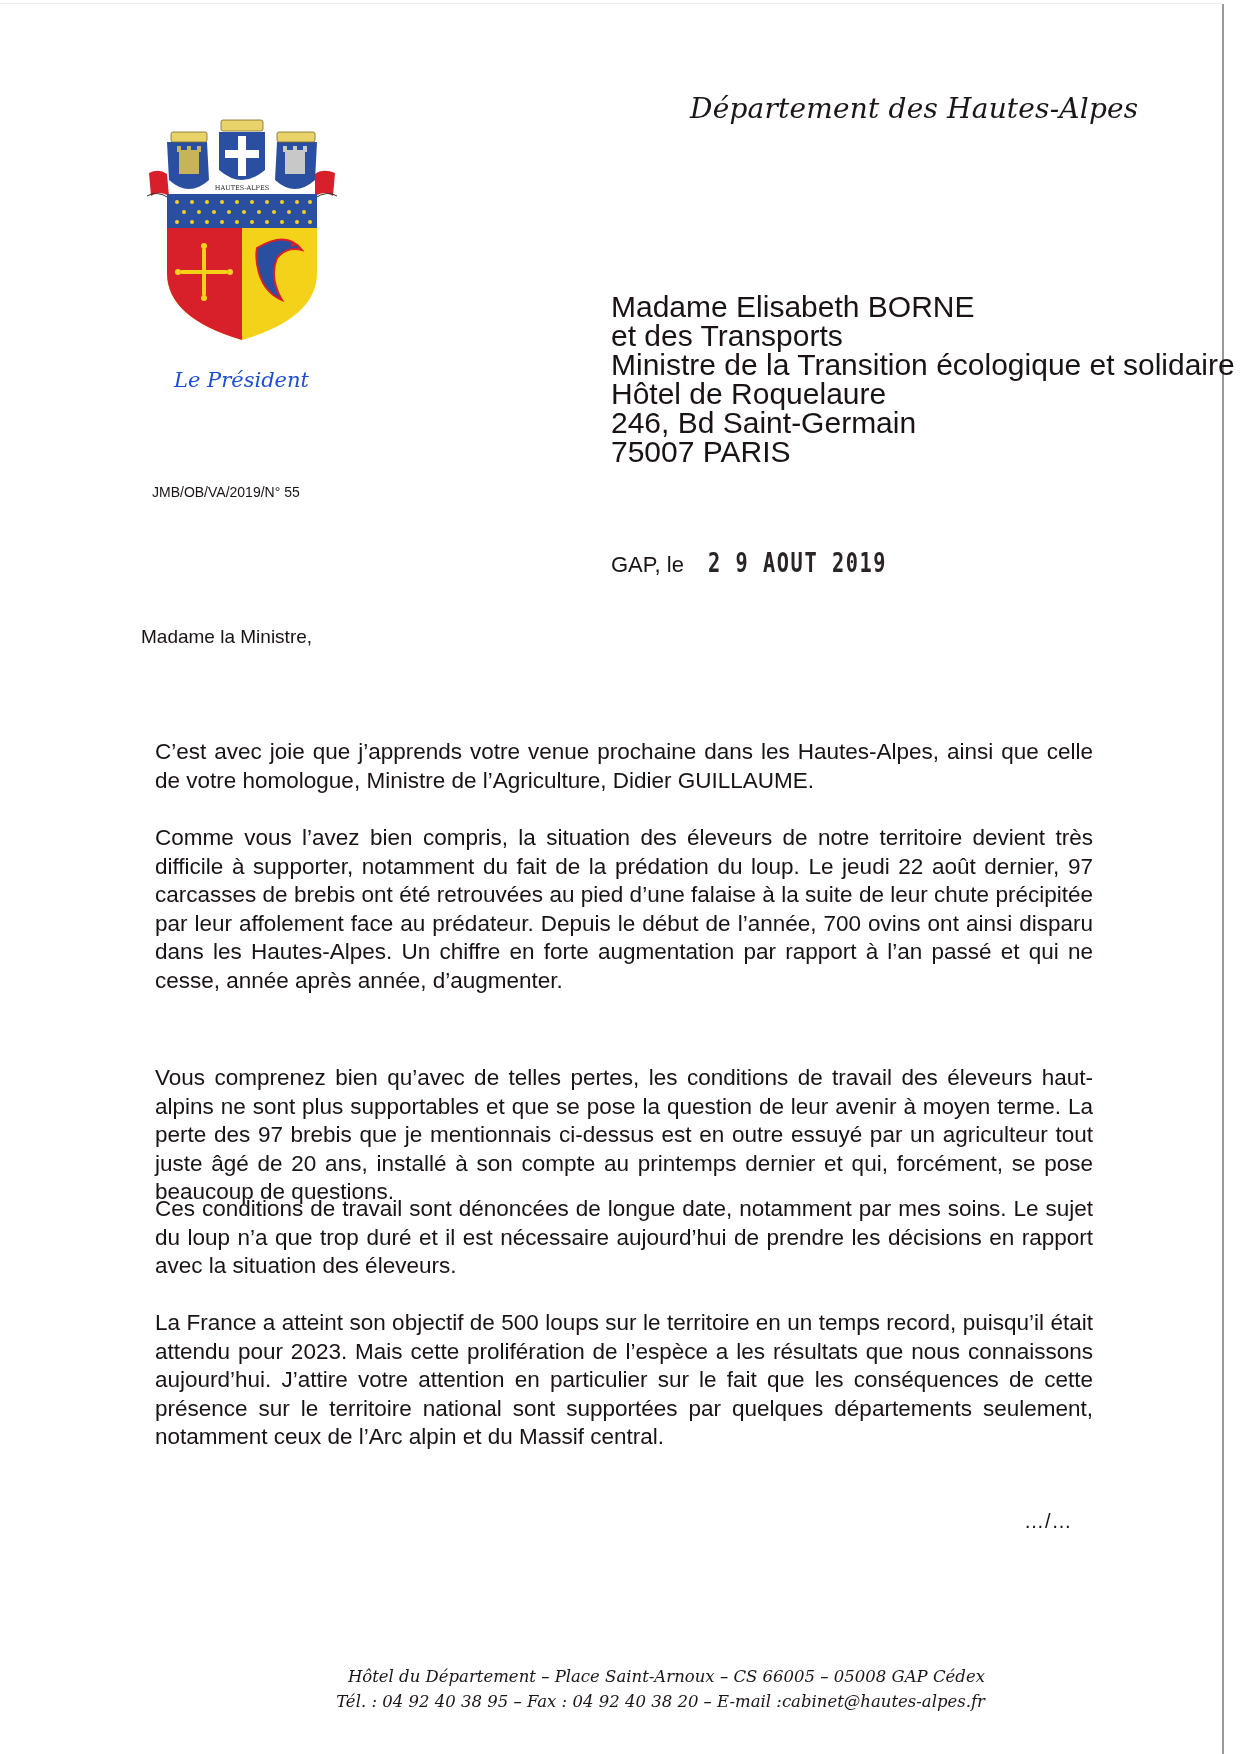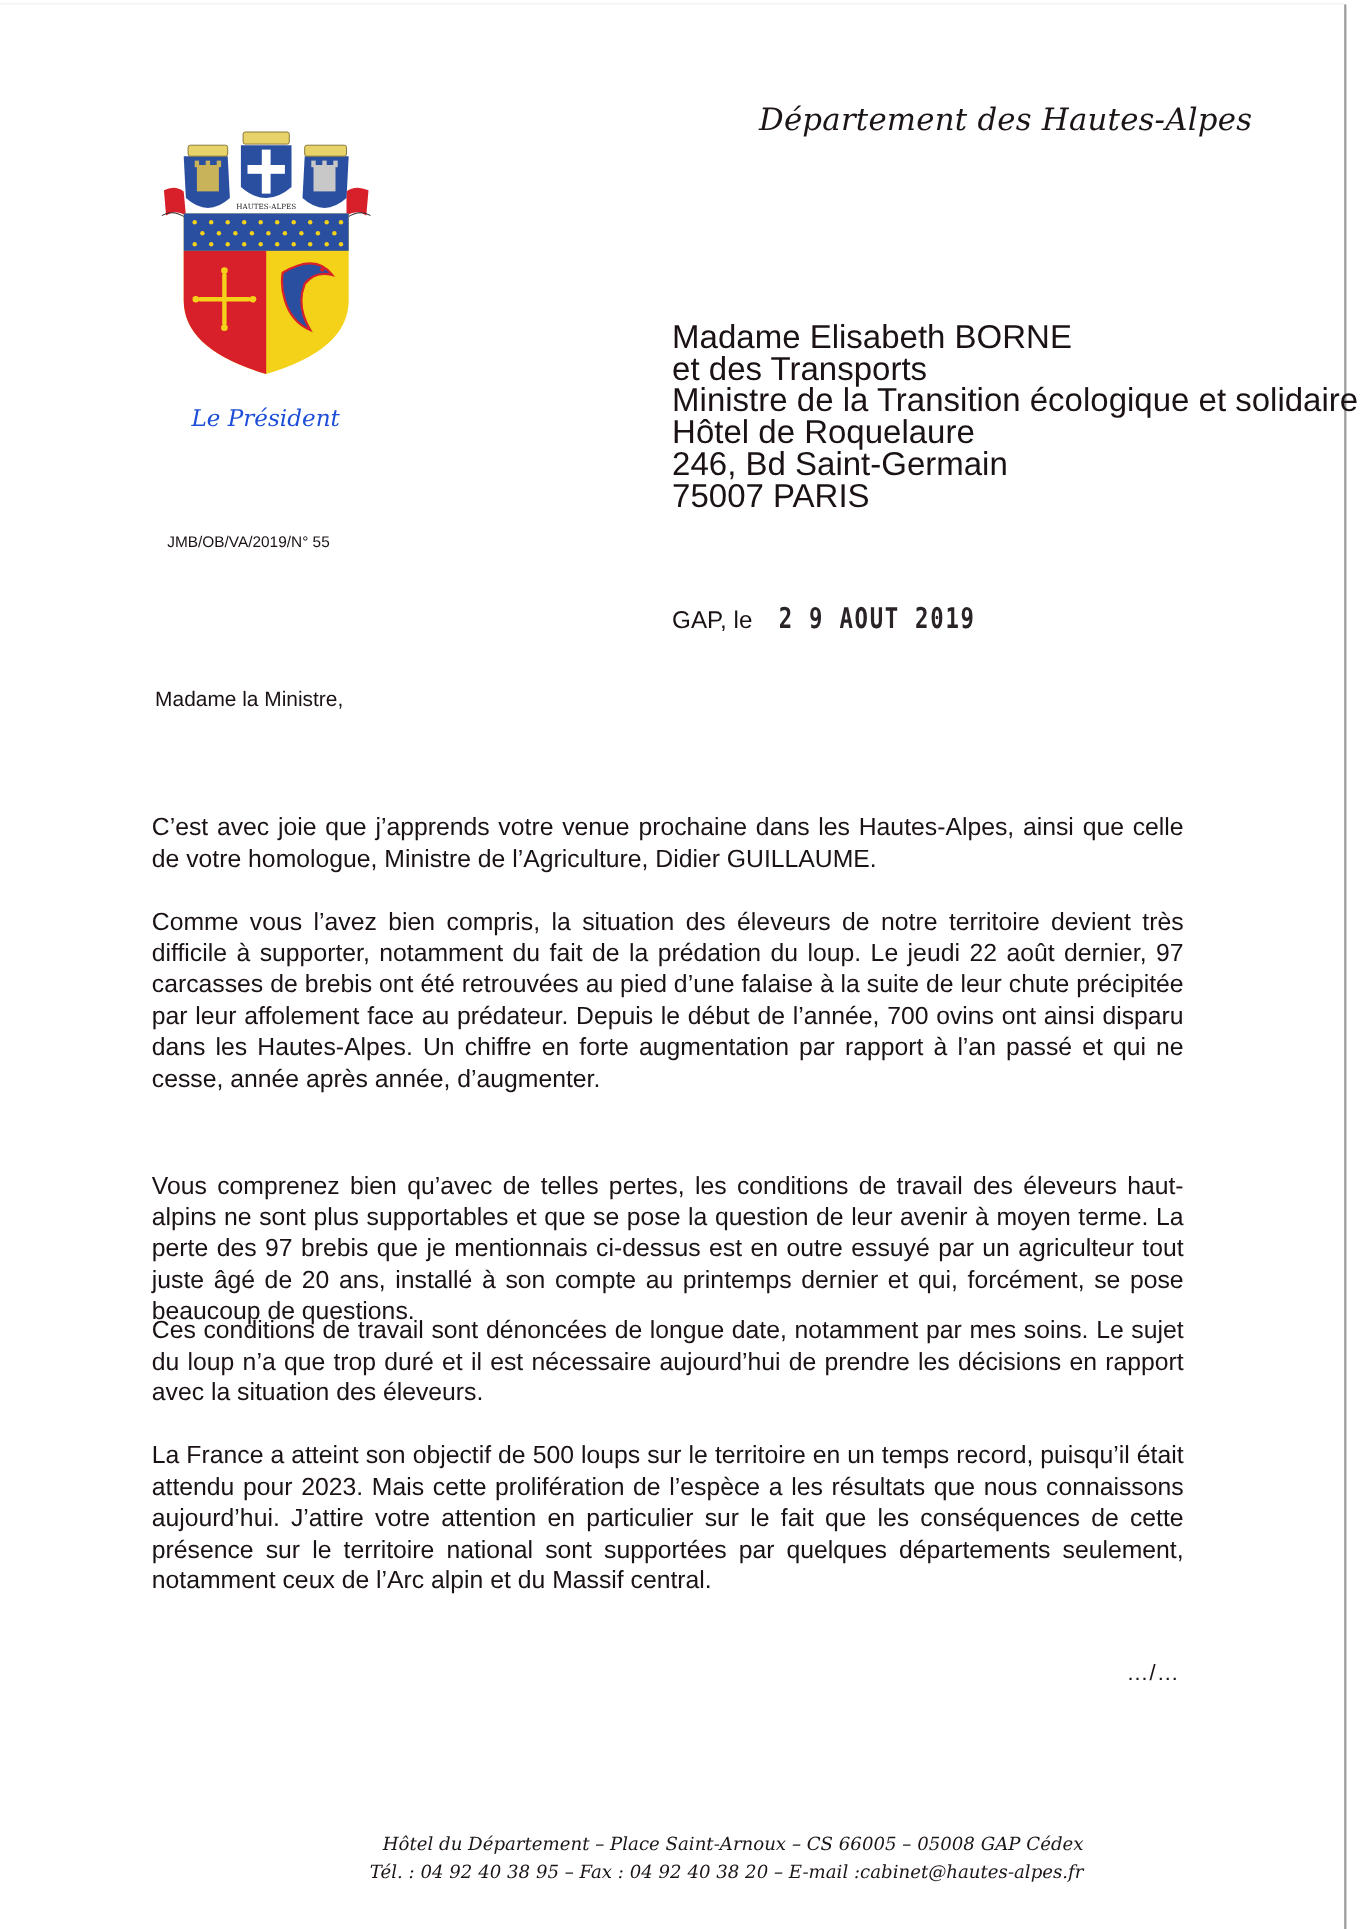--- a/index.html
+++ b/index.html
@@ -14,21 +14,21 @@
     .reference { position: absolute; left: 152px; top: 484px; font-size: 14px; color: #1a1216; }
 
     .recipient { position: absolute; left: 611px; top: 292px; font-size: 30px; line-height: 29px; color: #1a1216; }
     .recipient div { white-space: nowrap; }
 
     .date-line { position: absolute; left: 611px; top: 548px; font-size: 22px; color: #1a1216; white-space: nowrap; }
     .date-stamp { display: inline-block; margin-left: 24px; font-family: "DejaVu Sans Mono", monospace; font-weight: bold; font-size: 26px; transform: scaleX(0.78); transform-origin: left center; letter-spacing: 2px; color: #2a2328; }
 
     .salutation { position: absolute; left: 141px; top: 626px; font-size: 19px; color: #1a1216; }
 
-    .body { position: absolute; left: 138px; width: 938px; font-size: 22.5px; line-height: 28.6px; color: #1a1216; text-align: justify; }
+    .body { position: absolute; left: 155px; width: 938px; font-size: 22.5px; line-height: 28.6px; color: #1a1216; text-align: justify; }
     .body p { margin: 0; }
     .p1 { top: 738px; }
     .p2 { top: 824px; }
     .p3 { top: 1024px; margin-top: 40px; }
     .p4 { top: 1195px; }
     .p5 { top: 1309px; }
 
     .continuation { position: absolute; left: 1024px; top: 1510px; font-size: 20px; color: #1a1216; letter-spacing: 1px; }
 
     .footer { position: absolute; left: 285px; top: 1664px; width: 700px; font-family: "DejaVu Serif", serif; font-style: italic; font-size: 16.5px; line-height: 25px; color: #1b1418; text-align: right; }

